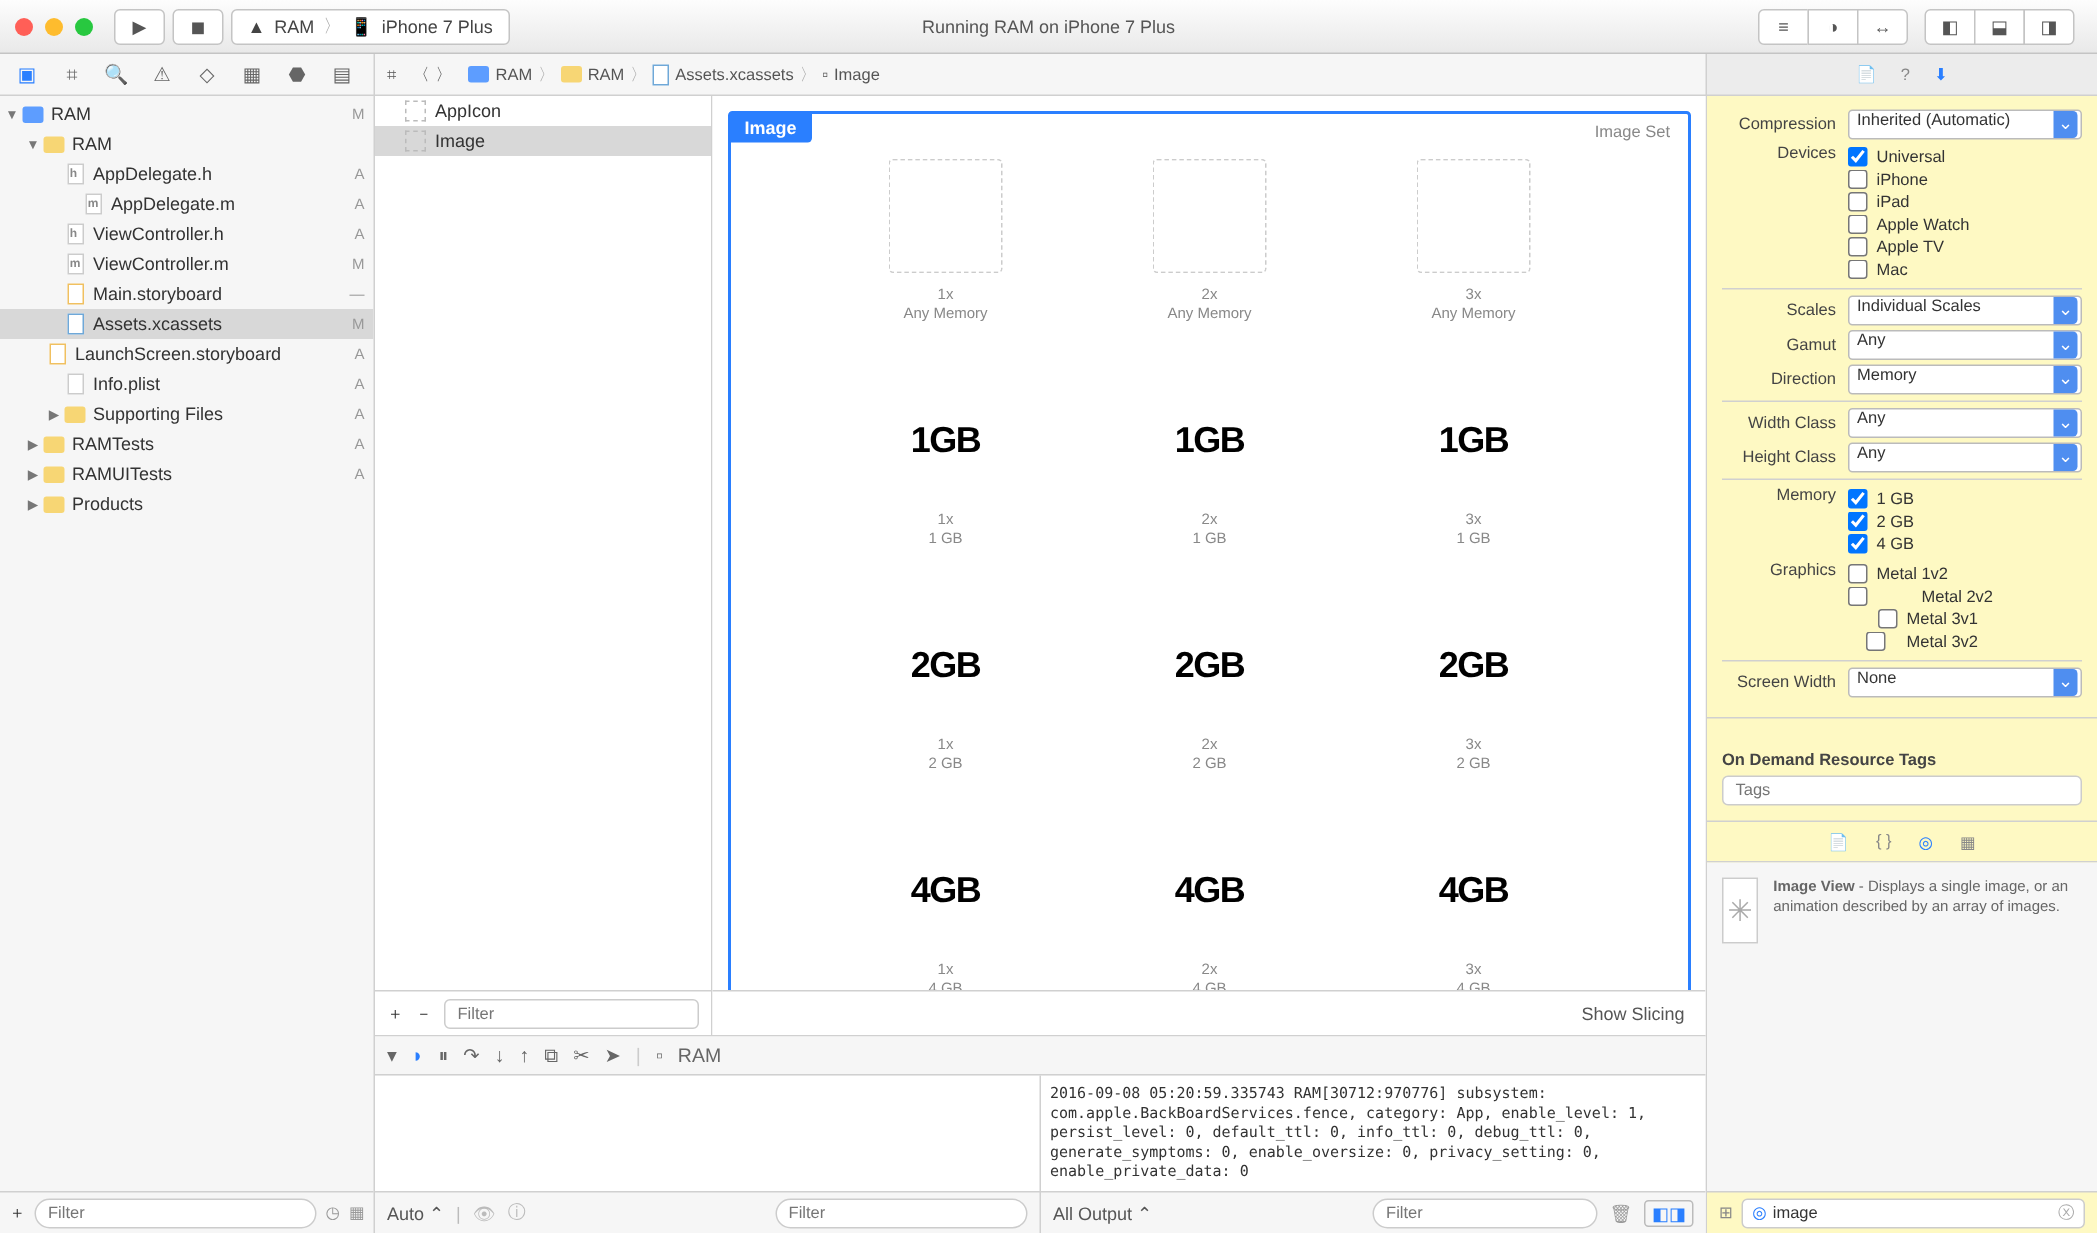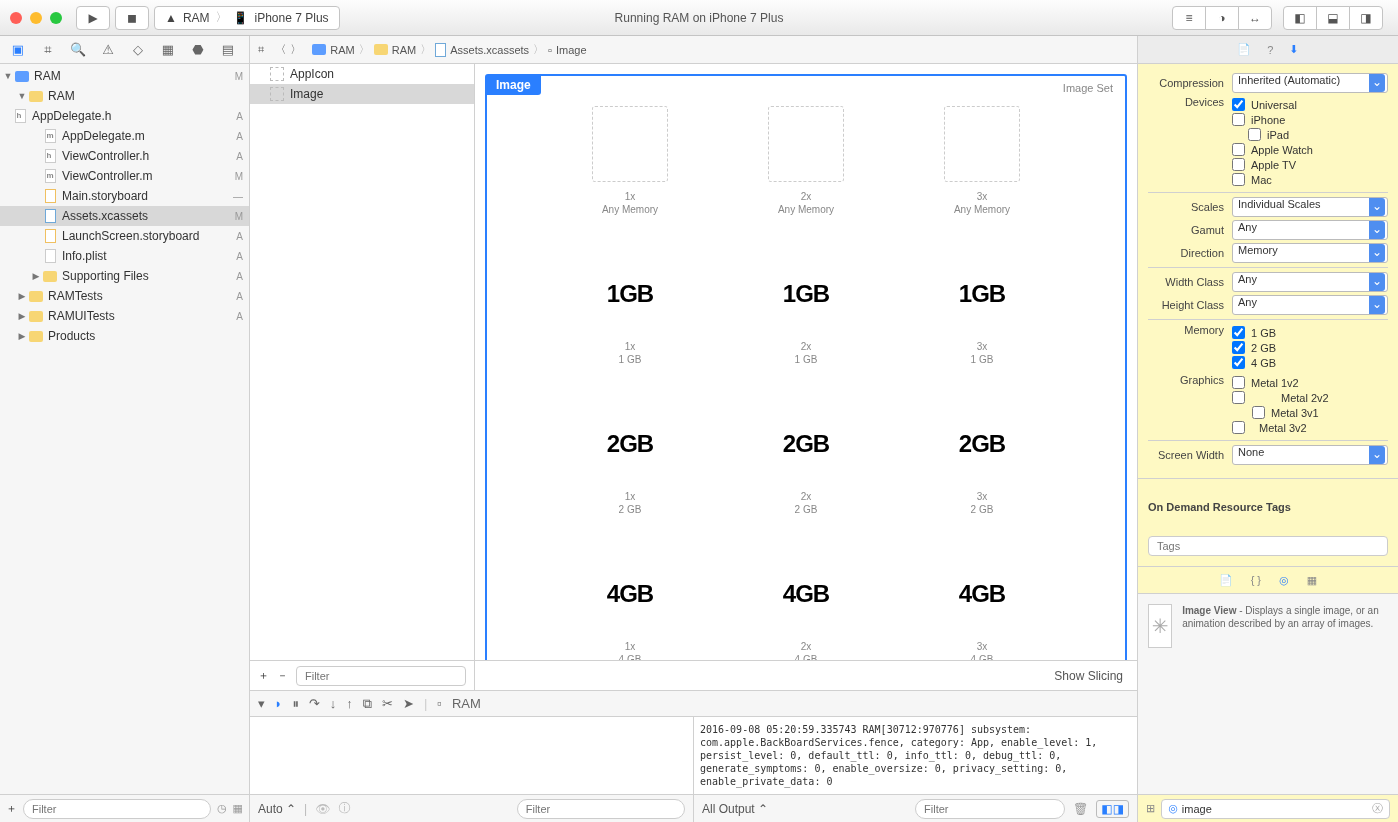--- a/index.html
+++ b/index.html
@@ -167,29 +167,29 @@
       </div>
       <div id="tree-items">
           <div class="tree-row" style="padding-left: 16px;">
             <span class="disclosure">▼</span>
             <span class="icon">
               <span class="folder-icon"></span>
             </span>
             <span class="label">RAM</span>
             <span class="badge"></span>
           </div>
-          <div class="tree-row" style="">
+          <div class="tree-row" style="padding-left: 30px;">
             <span class="disclosure"></span>
             <span class="icon">
               <span class="file-icon file-h"></span>
             </span>
             <span class="label">AppDelegate.h</span>
             <span class="badge">A</span>
           </div>
-          <div class="tree-row" style="padding-left: 30px;">
+          <div class="tree-row" style="padding-left: 42px;">
             <span class="disclosure"></span>
             <span class="icon">
               <span class="file-icon file-m"></span>
             </span>
             <span class="label">AppDelegate.m</span>
             <span class="badge">A</span>
           </div>
           <div class="tree-row" style="padding-left: 30px;">
             <span class="disclosure"></span>
             <span class="icon">
@@ -215,21 +215,21 @@
             <span class="badge">—</span>
           </div>
           <div class="tree-row selected" style="padding-left: 30px;">
             <span class="disclosure"></span>
             <span class="icon">
               <span class="assets-icon"></span>
             </span>
             <span class="label">Assets.xcassets</span>
             <span class="badge">M</span>
           </div>
-          <div class="tree-row" style="padding-left: 30px;">
+          <div class="tree-row" style="padding-left: 18px;">
             <span class="disclosure"></span>
             <span class="icon">
               <span class="storyboard-icon"></span>
             </span>
             <span class="label">LaunchScreen.storyboard</span>
             <span class="badge">A</span>
           </div>
           <div class="tree-row" style="padding-left: 30px;">
             <span class="disclosure"></span>
             <span class="icon">
@@ -419,21 +419,21 @@
         <div class="insp-label">Devices</div>
         <div style="flex:1" id="devices-checks">
             <div class="check-row" style="margin-left: 0px;">
               <input type="checkbox" checked="" style="">
               <span>Universal</span>
             </div>
             <div class="check-row" style="margin-left: 0px;">
               <input type="checkbox" style="">
               <span>iPhone</span>
             </div>
-            <div class="check-row" style="margin-left: 16px;">
+            <div class="check-row" style="margin-left: 0px;">
               <input type="checkbox" style="">
               <span>iPad</span>
             </div>
             <div class="check-row" style="margin-left: 0px;">
               <input type="checkbox" style="">
               <span>Apple Watch</span>
             </div>
             <div class="check-row" style="margin-left: 0px;">
               <input type="checkbox" style="">
               <span>Apple TV</span>
@@ -492,35 +492,35 @@
               <span>Metal 1v2</span>
             </div>
             <div class="check-row" style="margin-left: 0px; gap: 36px;">
               <input type="checkbox" style="">
               <span>Metal 2v2</span>
             </div>
             <div class="check-row" style="margin-left: 0px; padding-left: 20px;">
               <input type="checkbox" style="">
               <span>Metal 3v1</span>
             </div>
-            <div class="check-row" style="margin-left: 0px; gap: 14px;">
+            <div class="check-row" style="margin-left: 12px; gap: 14px;">
               <input type="checkbox" style="">
               <span>Metal 3v2</span>
             </div>
           </div>
       </div>
       <div class="insp-divider"></div>
       <div class="insp-row">
         <div class="insp-label">Screen Width</div>
         <div class="insp-select">None</div>
       </div>
     </div>
     <div class="insp-divider" style="margin:0"></div>
     <div class="insp-header">On Demand Resource Tags</div>
-    <div class="insp-section" style="padding-top:2px;margin-top:19px;">
+    <div class="insp-section" style="padding-top:2px;">
       <input class="filter-input" style="border-radius: 4px; width: 100%;" placeholder="Tags">
     </div>
 
     <div class="lib-tabs">
       <span>📄</span>
       <span>{ }</span>
       <span style="color:#2a7fff">◎</span>
       <span>▦</span>
     </div>
     <div class="lib-content">

